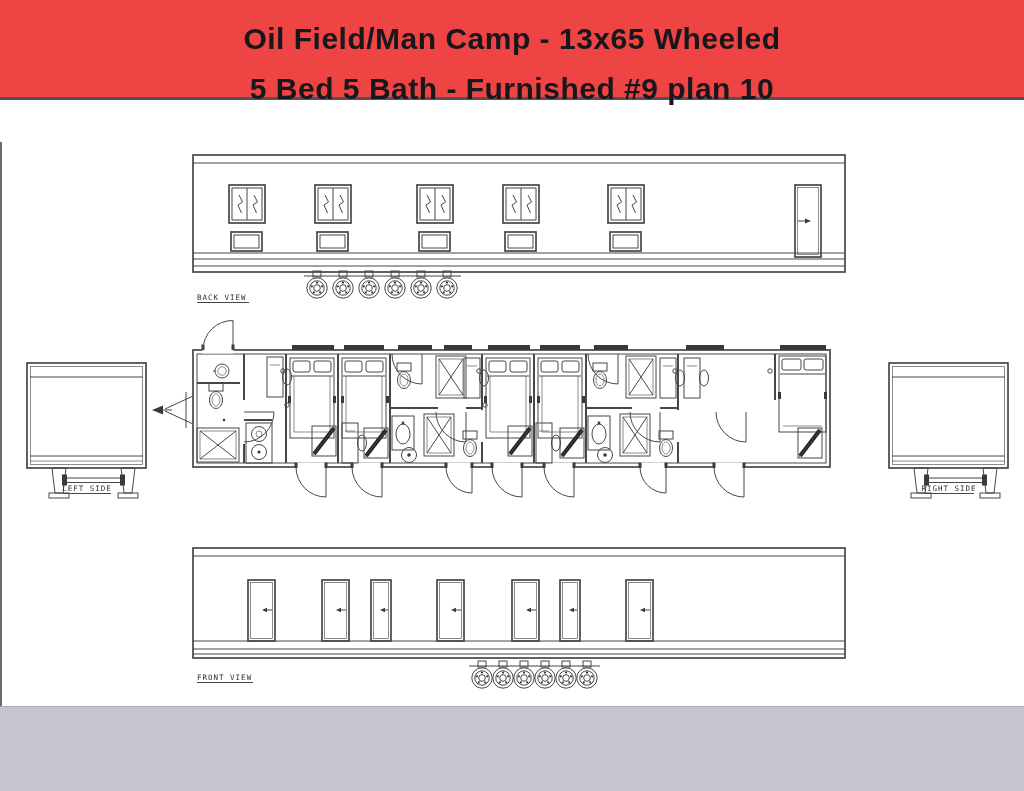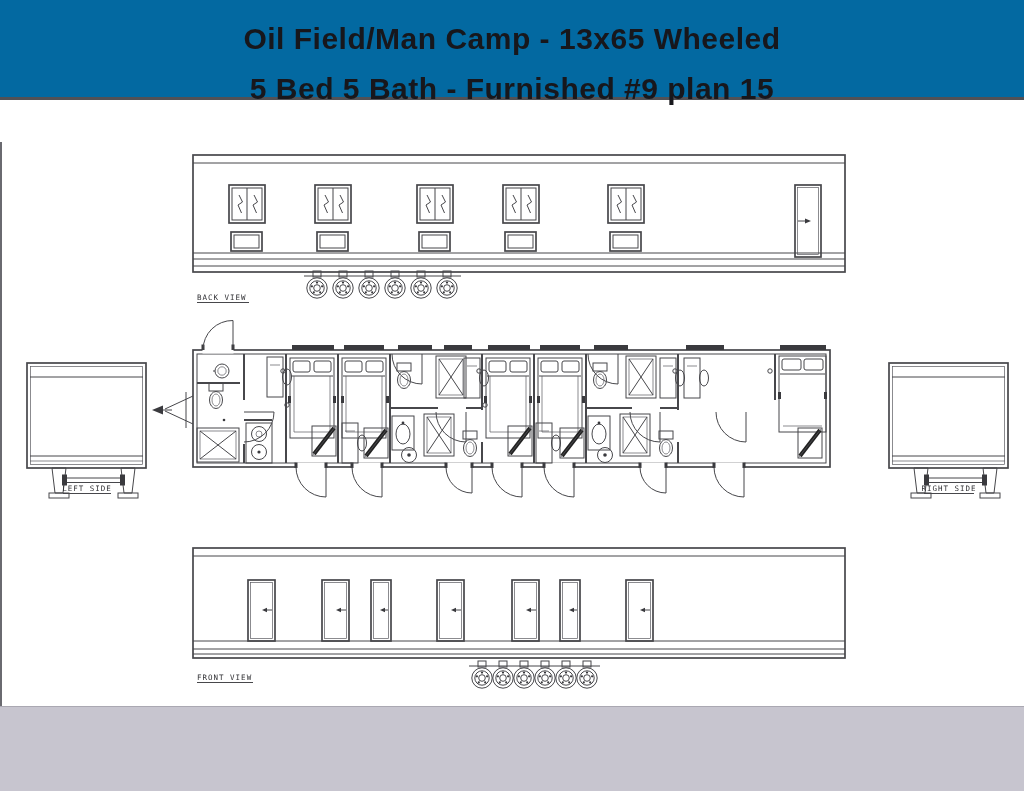--- a/index.html
+++ b/index.html
@@ -1,18 +1,18 @@
 <!DOCTYPE html>
 <html><head>
 <meta charset="utf-8">
 <style>
   html,body{margin:0;padding:0;background:#e9e9ee;}
   .page{position:relative;width:1024px;height:791px;background:#ffffff;overflow:hidden;
         font-family:"Liberation Sans", sans-serif;}
-  .band-top{position:absolute;left:0;top:0;width:1024px;height:100px;background:#0369a1;
+  .band-top{position:absolute;left:0;top:0;width:1024px;height:100px;background:#ef4444;
             border-bottom:3px solid #515156;box-sizing:border-box;}
   .band-bottom{position:absolute;left:0;top:706px;width:1024px;height:85px;background:#c7c5cf;
                border-top:1px solid #aaa8b2;box-sizing:border-box;}
   .paper{position:absolute;left:0;top:142px;width:1024px;height:564px;background:#ffffff;
          border-left:2px solid #6a6a70;box-sizing:border-box;}
   .title{position:absolute;left:0;top:14px;width:1024px;text-align:center;color:#17171c;
          font-weight:bold;font-size:30px;line-height:50px;letter-spacing:.5px;}
   svg{position:absolute;left:0;top:0;}
   .s{stroke:#47474b;fill:none;stroke-width:1;}
   .s2{stroke:#47474b;fill:none;stroke-width:1.7;}
@@ -21,21 +21,21 @@
   .lbl{font-family:"DejaVu Sans Mono",monospace;font-size:7.5px;letter-spacing:1px;fill:#2f2f33;}
 </style>
 </head>
 <body>
 
 <div class="page">
 
   <div class="band-top">
     <div class="title">
       <div>Oil Field/Man Camp - 13x65 Wheeled</div>
-      <div>5 Bed 5 Bath - Furnished #9 plan 15</div>
+      <div>5 Bed 5 Bath - Furnished #9 plan 10</div>
     </div>
   </div>
 
   <div class="paper"></div>
   <div class="band-bottom"></div>
 
   <svg width="1024" height="791" viewBox="0 0 1024 791">
     <defs>
 
       <g id="win">

